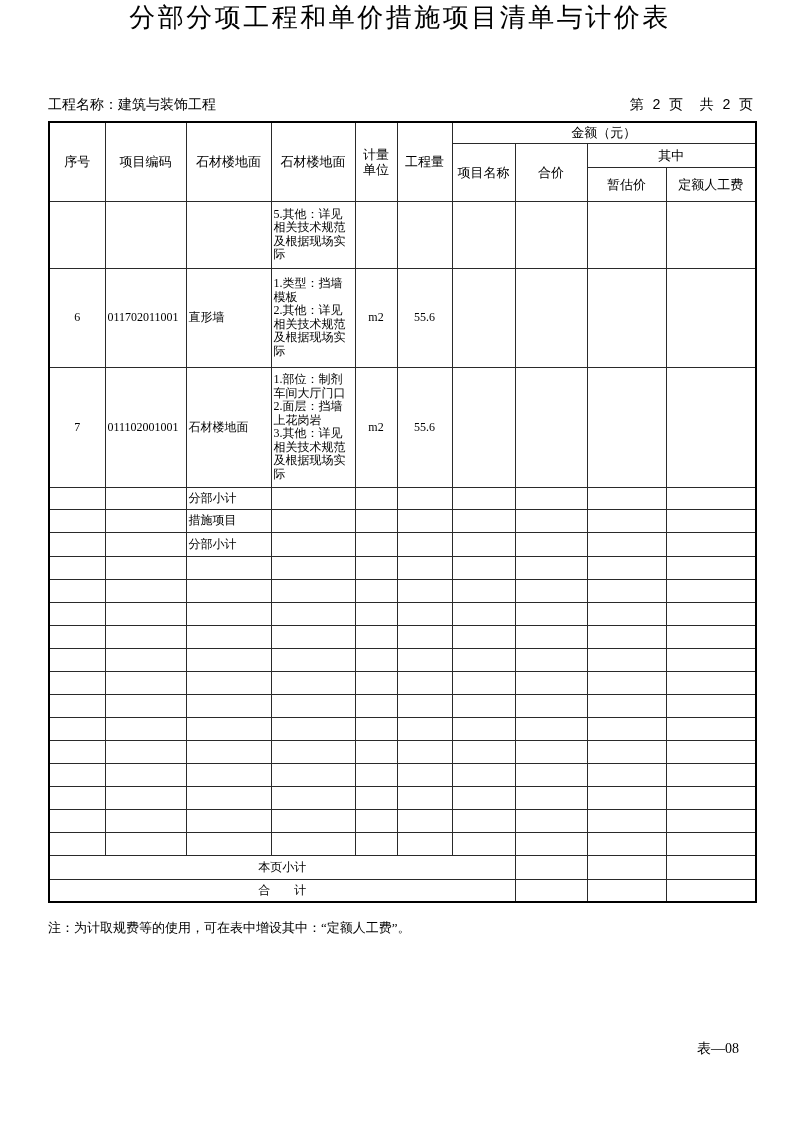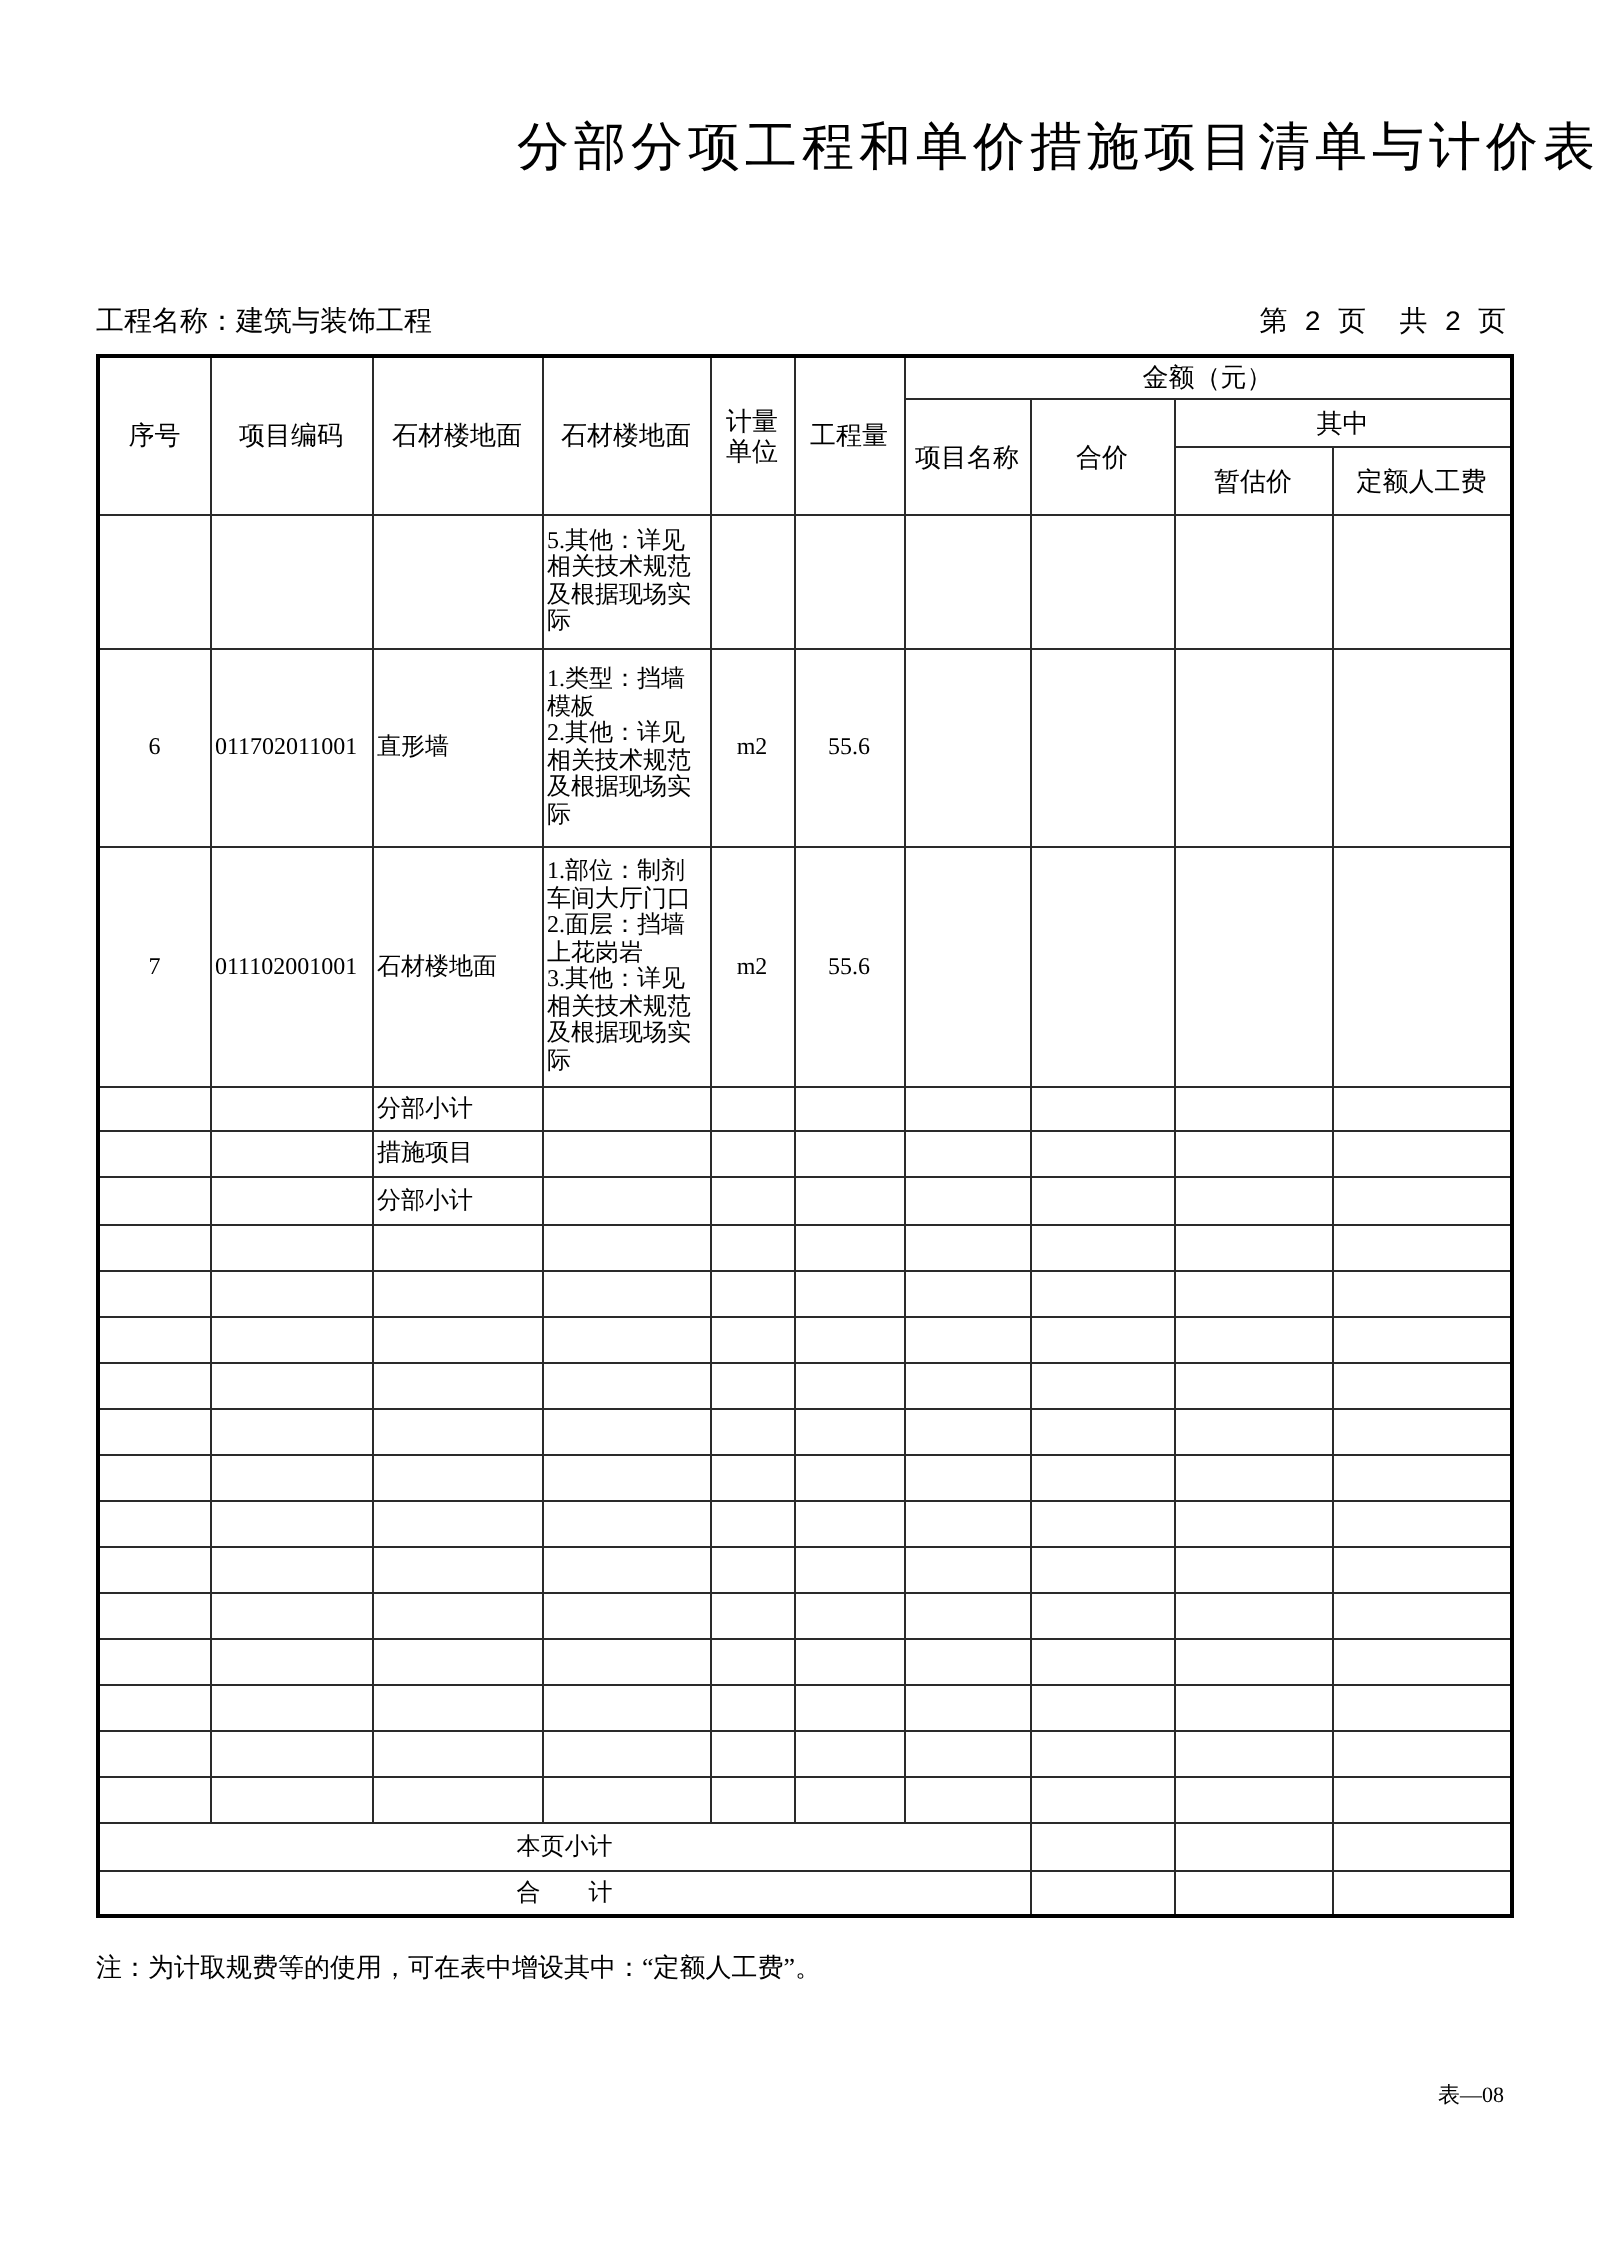--- a/index.html
+++ b/index.html
@@ -3,21 +3,21 @@
 <meta charset="utf-8">
 <style>
   * { box-sizing: border-box; }
   html,body { margin:0; padding:0; }
   body {
     width:800px; height:1128px; background:#ffffff; color:#000;
     font-family:"Liberation Serif","DejaVu Serif",serif;
     position:relative; overflow:hidden;
   }
   .title {
-    margin-top:56px; text-align:right; font-size:26px; letter-spacing:2.5px;
+    text-align:center; font-size:26px; letter-spacing:2.5px;
     font-weight:400; white-space:nowrap;
   }
   .info-bar {
     position:relative; width:707px; margin:26px 0 0 48px; height:56px;
   }
   .project-name { position:absolute; left:0; bottom:3px; font-size:14px; }
   .section-info {
     position:absolute; left:300px; top:0; width:240px; font-size:13px;
     line-height:16.5px; word-break:break-all; text-align:justify;
   }
@@ -36,21 +36,21 @@
   .th-unit { padding:0; }
   .c { text-align:center; }
   .l { text-align:left; padding-left:3px; }
   .code { text-align:left; padding-left:2px; letter-spacing:0; font-size:12px; }
   .feature {
     text-align:left; font-size:11px; line-height:13.5px;
     white-space:pre-wrap; word-break:break-all; padding:1px 2px;
   }
   .sum-label { text-align:center; font-size:13px; white-space:pre;margin-top:40px; }
   .note { margin:16px 0 0 48px; font-size:13px; }
-  .form-code { position:absolute; right:48px; top:1040px; font-size:11px;margin-left:32px; }
+  .form-code { position:absolute; right:61px; top:1040px; font-size:14px;margin-left:32px; }
 </style>
 </head>
 <body>
 
 <div class="title">分部分项工程和单价措施项目清单与计价表</div>
 
 <div class="info-bar">
   <div class="project-name">工程名称：建筑与装饰工程</div>
   <div class="page-indicator">第 2 页  共 2 页</div>
 </div>

